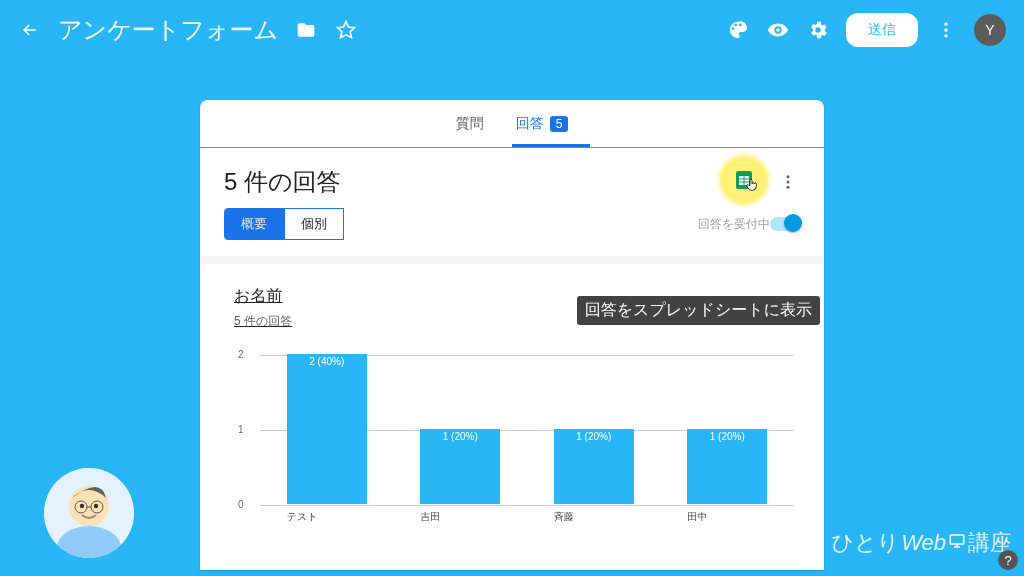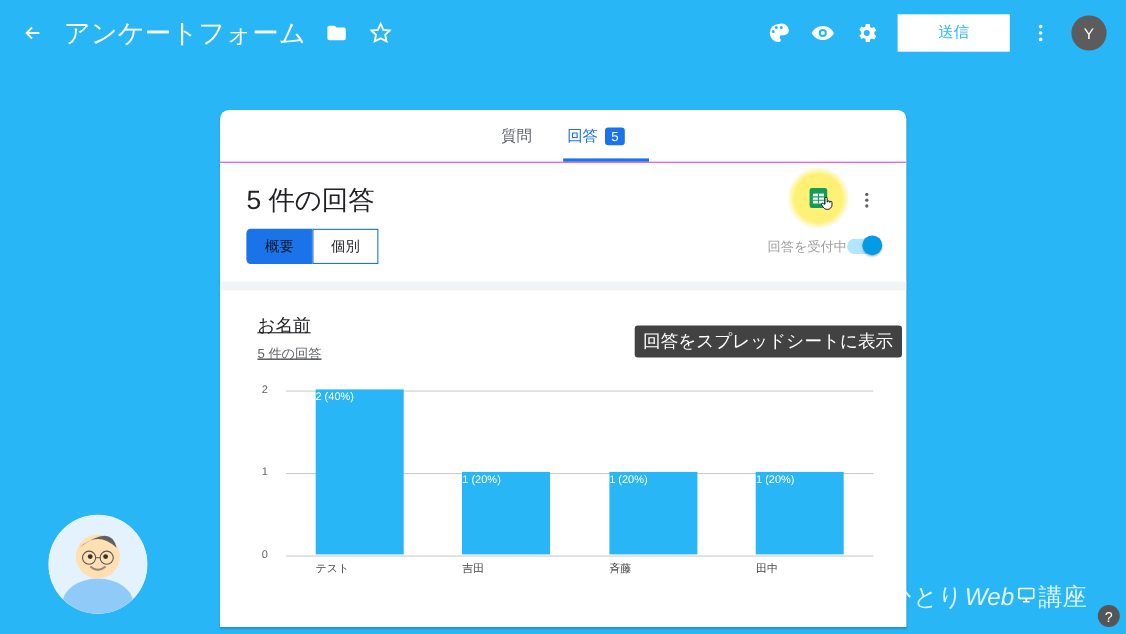--- a/index.html
+++ b/index.html
@@ -4,68 +4,68 @@
 <style>
   * { margin: 0; padding: 0; box-sizing: border-box; font-family: "Helvetica Neue", Arial, "Hiragino Kaku Gothic ProN", Meiryo, sans-serif; }
   body { width: 1024px; height: 576px; background: #29b6f6; overflow: hidden; position: relative; color: #fff; }
 
   
   .header { display: flex; align-items: center; height: 60px; padding: 0 18px; gap: 16px; }
   .icon-btn { width: 24px; height: 24px; display:flex; align-items:center; justify-content:center; cursor:pointer; color:#fff; }
   .title { font-size: 24px; font-weight: 500; }
   .save-msg { font-size: 11px; opacity: .9; line-height:1.3; }
   .spacer { flex: 1; }
-  .send-btn { background:#fff; color:#29b6f6; font-size:14px; font-weight:500; padding:8px 37px; border-radius:0; cursor:pointer; }
+  .send-btn { background:#fff; color:#29b6f6; font-size:14px; font-weight:500; padding:8px 22px; border-radius:12px; cursor:pointer; }
   .avatar-y { width:32px; height:32px; border-radius:50%; background:#5c5c5c; display:flex; align-items:center; justify-content:center; font-size:14px; color:#fff; }
 
   
   .card { position: absolute; left: 200px; top: 100px; width: 624px; height: 470px; background: #fff; color:#202124; border-radius:8px 8px 0 0; box-shadow: 0 1px 2px rgba(0,0,0,.2); overflow:hidden; }
   .tabs { display:flex; justify-content:center; align-items:center; height:48px; border-bottom:1px solid #d946ef; gap:32px; font-size:14px; color:#5f6368; }
   .tab { height:100%; display:flex; align-items:center; cursor:pointer; position:relative; }
   .tab.active { color:#1a73e8; }
   .tab.active::after { content:''; position:absolute; left:-4px; right:-22px; bottom:0; height:3px; background:#1a73e8; }
   .badge { background:#1a73e8; color:#fff; font-size:12px; padding:1px 6px; border-radius:3px; margin-left:6px; }
 
   .responses-head { display:flex; align-items:center; padding:18px 24px 10px; }
   .resp-title { font-size:24px; font-weight:400; color:#202124; flex:1; }
   .sheets-wrap { position:relative; display:flex; align-items:center; }
   .highlight-circ { position:absolute; width:56px; height:56px; border-radius:50%; background:radial-gradient(circle, #fff176 0%, #fff176 55%, rgba(255,241,118,0) 72%); left:-16px; top:-16px; z-index:0; }
   .sheets-icon { position:relative; z-index:1; cursor:pointer; }
   .cursor-hand { position:absolute; left:12px; top:8px; z-index:2; font-size:14px; color:#000;}
   .kebab { margin-left:20px; z-index:3; }
 
   .segbar { display:flex; align-items:center; padding:0 24px 16px; }
   .seg { border:1px solid #1a73e8; font-size:13px; padding:6px 16px; cursor:pointer; }
-  .seg.active { background:#1a73e8; color:#0f172a; }
+  .seg.active { background:#1a73e8; color:#e5e5e5; }
   .seg:first-child { border-radius:4px 0 0 4px; }
   .seg:last-child { border-radius:0 4px 4px 0; border-left:none; color:#5f6368; }
   .accepting { margin-left:auto; font-size:12px; color:#9e9e9e; display:flex; align-items:center; gap:0; }
   .toggle { width:30px; height:14px; background:#b3e5fc; border-radius:10px; position:relative; cursor:pointer; }
   .toggle::after { content:''; position:absolute; right:-2px; top:-3px; width:18px; height:18px; background:#039be5; border-radius:50%; box-shadow:0 1px 2px rgba(0,0,0,.3); }
 
   .tooltip { position:absolute; top:196px; right:4px; background:#424242; color:#fff; font-size:16px; padding:4px 8px; border-radius:3px; z-index:5; }
 
   .divider { height:8px; background:#f1f3f4; }
 
   .question { padding:22px 34px 10px;text-decoration:underline; }
   .q-title { font-size:16px; color:#202124; margin-bottom:6px; }
   .q-sub { font-size:12px; color:#5f6368; }
 
   
   .chart { position:relative; margin:14px 30px 0 60px; height:170px; }
   .grid { position:absolute; left:0; right:0; border-top:1px solid #ccc; font-size:10px; color:#666; }
   .tick { position:absolute; left:-22px; top:-7px; }
   .bars { position:absolute; left:0; right:0; bottom:18px; top:0; display:flex; justify-content:space-around; align-items:flex-end; }
   .bar { width:80px; background:#29b6f6; position:relative; }
-  .bar-label { position:absolute; top:2px; left:0; right:0; text-align:left; font-size:10px; color:#fff; font-weight:500; }
+  .bar-label { position:absolute; top:2px; left:0; right:0; text-align:center; font-size:10px; color:#fff; font-weight:500; }
   .cat { position:absolute; top:100%; left:0; right:0; text-align:left; font-size:10px; color:#444; margin-top:6px; }
 
   
   .avatar-big { position:absolute; left:44px; bottom:18px; width:90px; height:90px; border-radius:50%; background:#e3f2fd; display:flex; align-items:center; justify-content:center; overflow:hidden; }
-  .wm { position:absolute; right:36px; bottom:18px; font-size:22px; color:rgba(255,255,255,.85); display:flex; align-items:baseline; gap:2px; }
+  .wm { position:absolute; right:12px; bottom:18px; font-size:22px; color:rgba(255,255,255,.85); display:flex; align-items:baseline; gap:2px; }
   .wm .jp { font-family:serif; }
   .help { position:absolute; right:6px; bottom:6px; width:20px; height:20px; border-radius:50%; background:#555; color:#fff; font-size:13px; display:flex; align-items:center; justify-content:center; cursor:pointer;}
 </style>
 </head>
 <body>
 
 <div class="header">
   <div class="icon-btn">
     <svg width="20" height="20" viewBox="0 0 24 24" fill="none" stroke="currentColor" stroke-width="2">
         <path d="M19 12H5M11 18l-6-6 6-6"></path>

